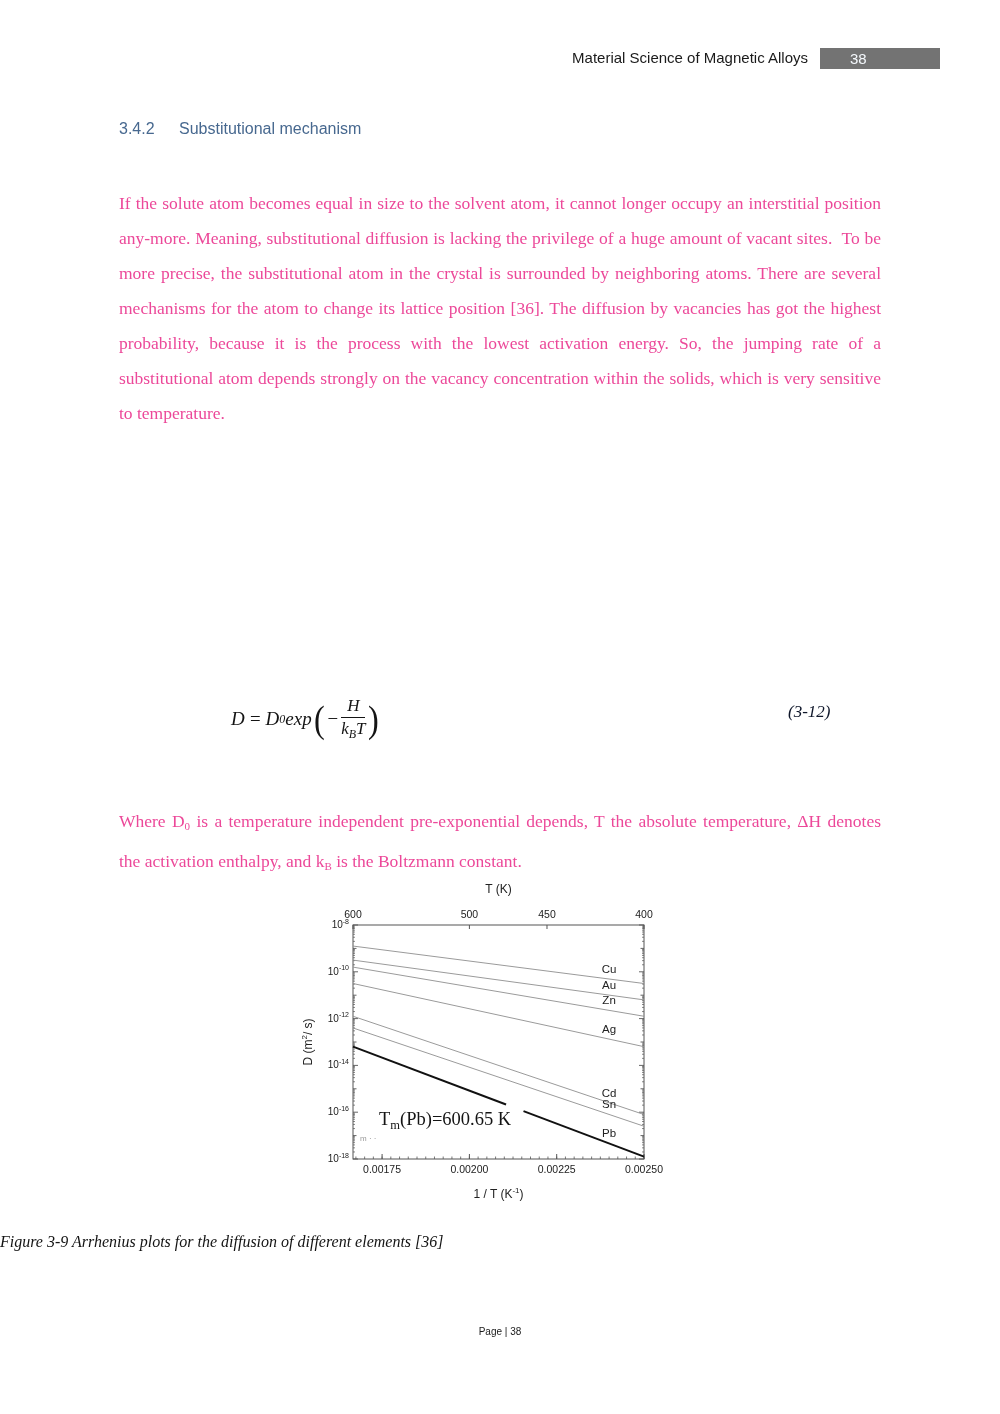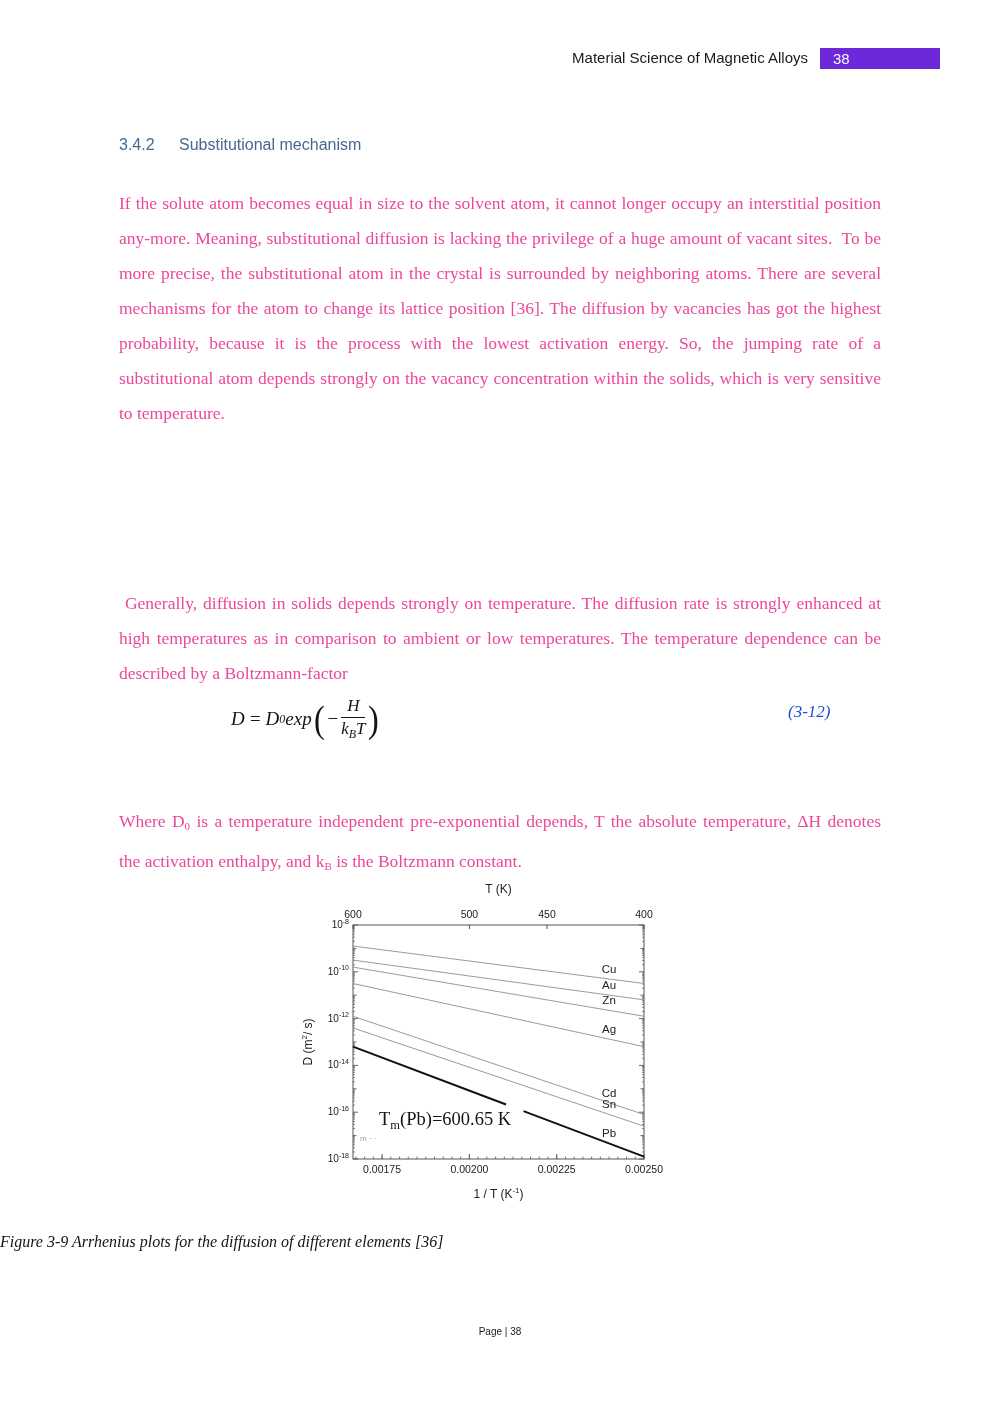--- a/index.html
+++ b/index.html
@@ -6,69 +6,68 @@
   .page{
     position:relative;width:1000px;height:1414px;background:#ffffff;
     font-family:"Liberation Serif",serif;color:#111;overflow:hidden;
     margin:0 auto;
   }
   
   .header-row{position:absolute;top:48px;left:0;width:940px;height:22px;
     font-family:"Liberation Sans",sans-serif;font-size:15px;color:#1a1a1a;}
   .header-title{position:absolute;right:132px;top:1px;white-space:nowrap;}
   .page-badge{position:absolute;right:0;top:0;width:120px;height:21px;
-    background:#6d28d9;color:#f4f8fc;font-size:15px;line-height:21px;
-    padding-left:13px;box-sizing:border-box;}
+    background:#737373;color:#f4f8fc;font-size:15px;line-height:21px;
+    padding-left:30px;box-sizing:border-box;}
   
   .sec-heading{position:absolute;left:119px;width:762px;
     font-family:"Liberation Sans",sans-serif;font-size:16px;color:#47688F;}
   .sec-num{display:inline-block;width:60px;}
   
   .para{position:absolute;left:119px;width:762px;text-align:justify;
     font-size:17.5px;line-height:35px;color:#ec4899;}
   sub.small{font-size:11px;vertical-align:-3px;}
   
   .eq-row{position:absolute;left:231px;top:693px;height:52px;display:flex;
     align-items:center;font-style:italic;font-size:19px;color:#141414;}
   .eq-row .sp{margin:0 4px;}
   .eq-sub{font-size:12px;font-style:italic;vertical-align:-4px;}
   .paren{font-style:normal;font-size:38px;font-weight:normal;line-height:1;
     transform:scaleX(0.85);display:inline-block;margin:0 1px;}
   .frac{display:inline-flex;flex-direction:column;align-items:center;
     font-size:17px;margin-left:2px;}
   .frac .num{padding:0 6px 2px;border-bottom:1.3px solid #141414;line-height:1.1;}
   .frac .den{padding-top:2px;line-height:1.1;}
   .eq-number{position:absolute;left:788px;top:702px;font-style:italic;
-    font-size:17px;color:#1d4ed8;}
+    font-size:17px;color:#0f172a;}
   
   .figure-wrap{position:absolute;left:296px;top:878px;width:410px;height:340px;}
   .figure-caption{position:absolute;top:1233px;left:0;width:1000px;
     text-align:left;font-style:italic;font-size:16px;color:#141414;}
   
   .page-footer{position:absolute;top:1326px;left:0;width:1000px;text-align:center;
     font-family:"Liberation Sans",sans-serif;font-size:10px;color:#1a1a1a;}
 </style>
 </head>
 <body>
 
 <div class="page">
 
   <div class="header-row">
     <span class="header-title">Material Science of Magnetic Alloys</span>
     <span class="page-badge">38</span>
   </div>
 
-  <div class="sec-heading" style="top:120px;margin-top:16px;">
+  <div class="sec-heading" style="top:120px;">
     <span class="sec-num">3.4.2</span><span>Substitutional mechanism</span>
   </div>
 
   <p class="para" style="top:168px;">If the solute atom becomes equal in size to the solvent atom, it cannot longer occupy an interstitial position any-more. Meaning, substitutional diffusion is lacking the privilege of a huge amount of vacant sites.&nbsp; To be more precise, the substitutional atom in the crystal is surrounded by neighboring atoms. There are several mechanisms for the atom to change its lattice position [36]. The diffusion by vacancies has got the highest probability, because it is the process with the lowest activation energy. So, the jumping rate of a substitutional atom depends strongly on the vacancy concentration within the solids, which is very sensitive to temperature.</p>
 
 
-  <p class="para" style="top:568px;">&nbsp;Generally, diffusion in solids depends strongly on temperature. The diffusion rate is strongly enhanced at high temperatures as in comparison to ambient or low temperatures. The temperature dependence can be described by a Boltzmann-factor</p>
 
   <div class="eq-row">
     <span>D</span>
     <span class="sp">=</span>
     <span>D</span>
       <sub class="eq-sub">0</sub>
       <span>exp</span>
     <span class="paren">(</span>
     <span>−</span>
     <span class="frac">

